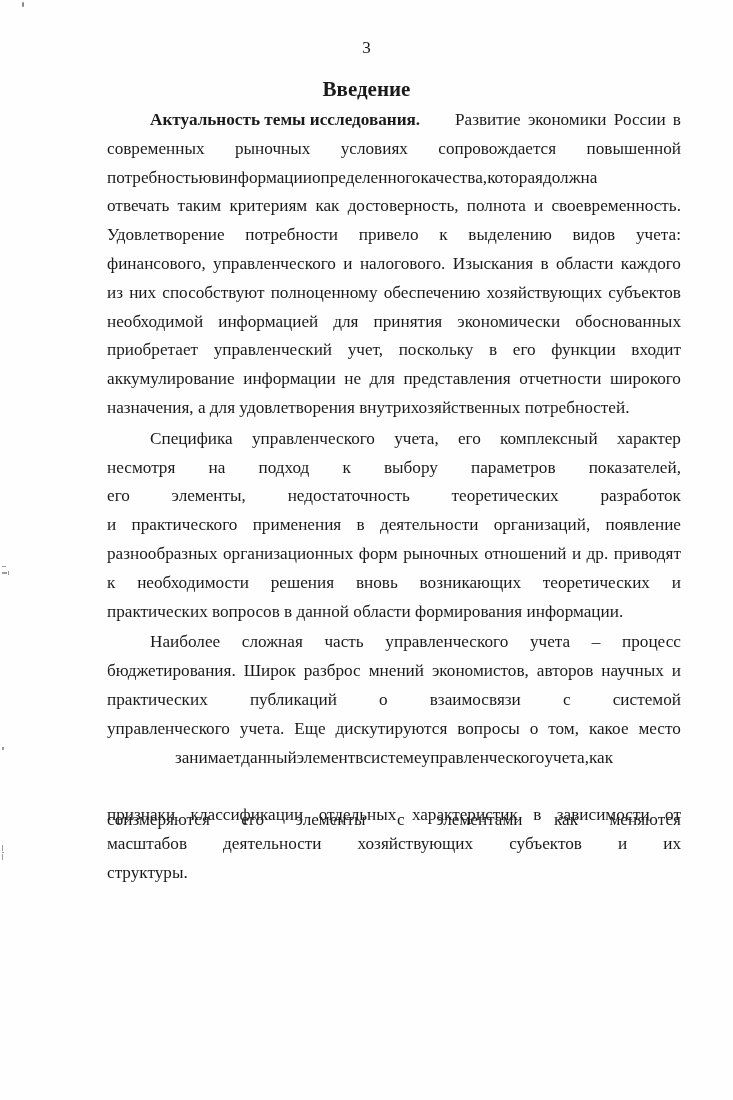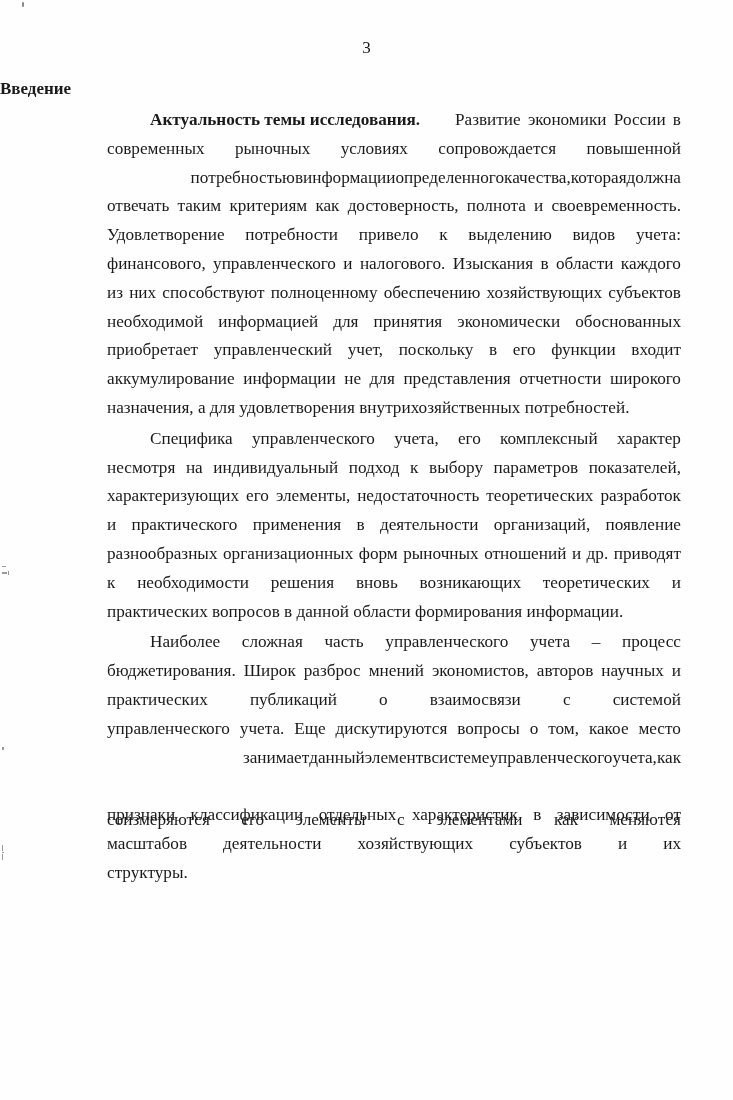--- a/index.html
+++ b/index.html
@@ -29,22 +29,22 @@
     width: 733px;
     text-align: center;
     font-size: 17px;
     line-height: 20px;
   }
   .heading {
     position: absolute;
     top: 79px;
     left: 0;
     width: 733px;
-    text-align: left;
-    font-size: 17px;
+    text-align: center;
+    font-size: 21px;
     font-weight: bold;
     line-height: 20px;
   }
   .body-text {
     position: absolute;
     top: 106px;
     left: 107px;
     width: 574px;
     font-size: 17.2px;
     line-height: 28.8px;
@@ -107,21 +107,21 @@
       <div class="jline">
           <span class="jt" style="display: flex; justify-content: space-between; width: 100%;">
             <span>современных</span>
             <span>рыночных</span>
             <span>условиях</span>
             <span>сопровождается</span>
             <span>повышенной</span>
           </span>
         </div>
       <div class="jline">
-          <span class="jt" style="display: flex; justify-content: flex-end; width: 100%;">
+          <span class="jt" style="display: flex; justify-content: flex-start; width: 100%;">
             <span>потребностью</span>
             <span>в</span>
             <span>информации</span>
             <span>определенного</span>
             <span>качества,</span>
             <span>которая</span>
             <span>должна</span>
           </span>
         </div>
       <div class="jline">
@@ -216,31 +216,29 @@
             <span>учета,</span>
             <span>его</span>
             <span>комплексный</span>
             <span>характер</span>
           </span>
         </div>
       <div class="jline">
           <span class="jt" style="display: flex; justify-content: space-between; width: 100%;">
             <span>несмотря</span>
             <span>на</span>
-            <span>индивидуальный</span>
             <span>подход</span>
             <span>к</span>
             <span>выбору</span>
             <span>параметров</span>
             <span>показателей,</span>
           </span>
         </div>
       <div class="jline">
           <span class="jt" style="display: flex; justify-content: space-between; width: 100%;">
-            <span>характеризующих</span>
             <span>его</span>
             <span>элементы,</span>
             <span>недостаточность</span>
             <span>теоретических</span>
             <span>разработок</span>
           </span>
         </div>
       <div class="jline">
           <span class="jt" style="display: flex; justify-content: space-between; width: 100%;">
             <span>и</span>
@@ -321,21 +319,21 @@
             <span>Еще</span>
             <span>дискутируются</span>
             <span>вопросы</span>
             <span>о</span>
             <span>том,</span>
             <span>какое</span>
             <span>место</span>
           </span>
         </div>
       <div class="jline">
-          <span class="jt" style="display: flex; justify-content: flex-end; width: 100%;">
+          <span class="jt" style="display: flex; justify-content: center; width: 100%;">
             <span>занимает</span>
             <span>данный</span>
             <span>элемент</span>
             <span>в</span>
             <span>системе</span>
             <span>управленческого</span>
             <span>учета,</span>
             <span>как</span>
           </span>
         </div>

